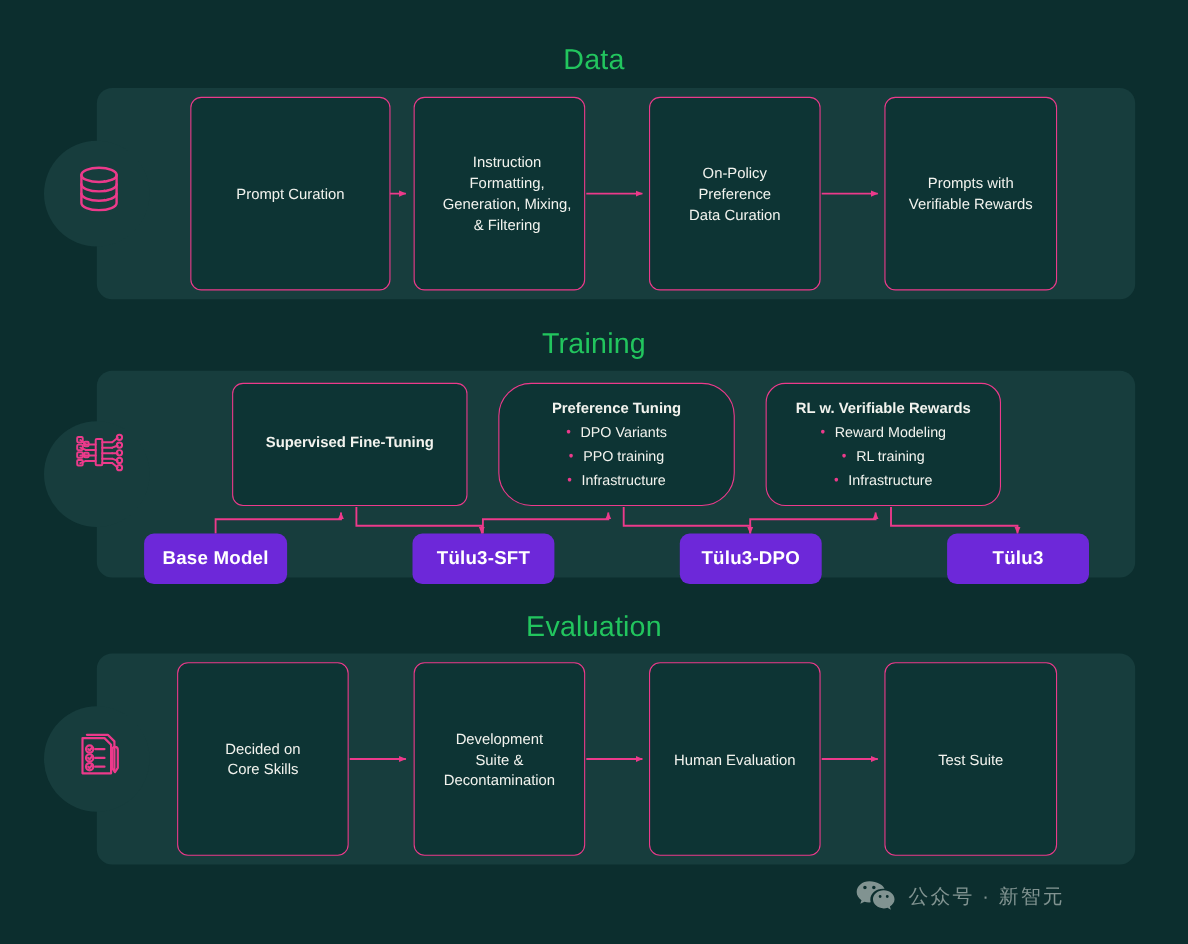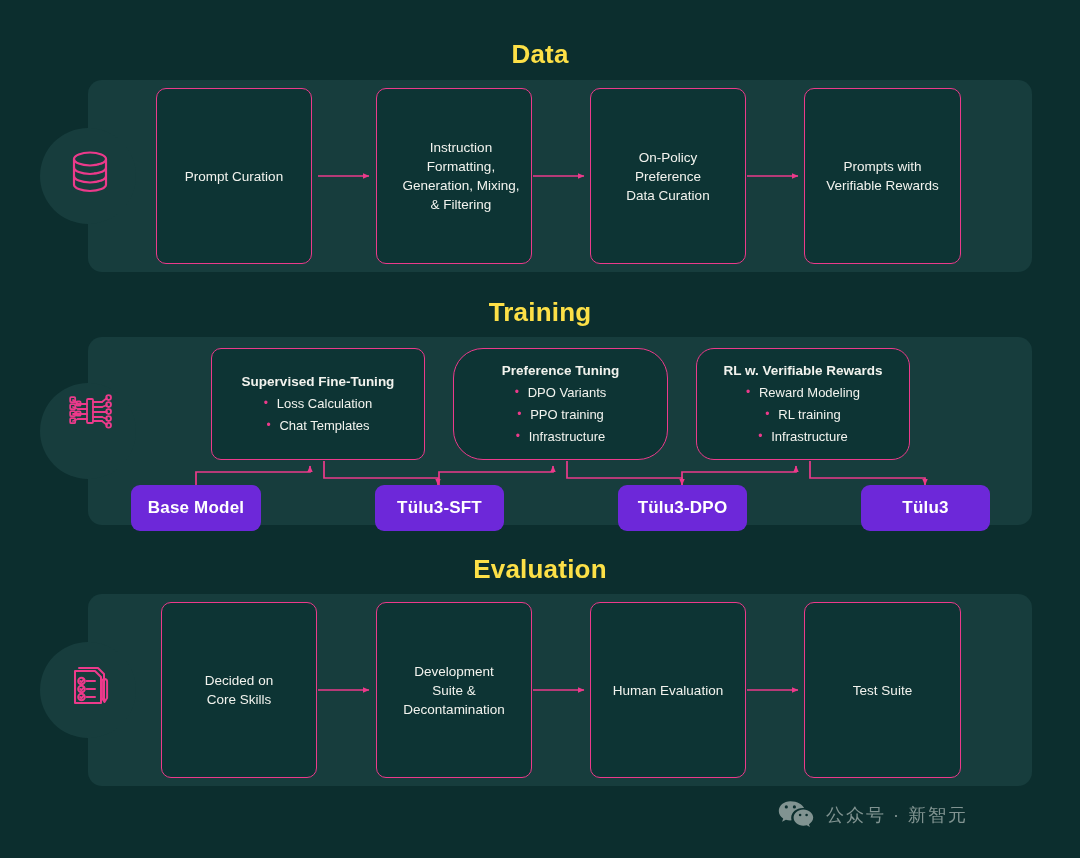--- a/index.html
+++ b/index.html
@@ -18,23 +18,23 @@
     inset: 0;
     width: 1080px;
     height: 858px;
   }
 
   
   .section-title {
     position: absolute;
     width: 100%;
     text-align: center;
-    color: #fde047;
+    color: #22c55e;
     font-size: 26px;
-    font-weight: 700;
+    font-weight: 400;
     letter-spacing: 0.2px;
   }
   #title-data       { top: 39px; }
   #title-training   { top: 297px; }
   #title-evaluation { top: 554px; }
 
   
   .panel {
     position: absolute;
     left: 88px;
@@ -83,21 +83,21 @@
     text-align: center;
     color: #f2f3ee;
     font-size: 13.5px;
     line-height: 19px;
     padding: 6px 10px;
     white-space: pre-line;
   }
 
   
   .row-data .pbox { top: 88px; height: 176px; }
-  #box-d0 { left: 156px; width: 156px; }
+  #box-d0 { left: 173px; width: 182px; }
   #box-d1 { left: 376px; width: 156px; padding-left: 24px; }
   #box-d2 { left: 590px; width: 156px; }
   #box-d3 { left: 804px; width: 157px; }
 
   
   .row-eval .pbox { top: 602px; height: 176px; }
   #box-e0 { left: 161px; width: 156px; }
   #box-e1 { left: 376px; width: 156px; }
   #box-e2 { left: 590px; width: 156px; }
   #box-e3 { left: 804px; width: 157px; }
@@ -302,24 +302,20 @@
 &amp; Filtering</div>
   <div class="pbox" id="box-d2">On-Policy
 Preference
 Data Curation</div>
   <div class="pbox" id="box-d3">Prompts with
 Verifiable Rewards</div>
 </div>
 
 <div class="tcard" id="tcard-0">
   <div class="tcard-title">Supervised Fine-Tuning</div>
-  <ul class="tcard-bullets">
-    <li>Loss Calculation</li>
-    <li>Chat Templates</li>
-  </ul>
 </div>
 
 <div class="tcard" id="tcard-1">
   <div class="tcard-title">Preference Tuning</div>
   <ul class="tcard-bullets">
     <li>DPO Variants</li>
     <li>PPO training</li>
     <li>Infrastructure</li>
   </ul>
 </div>

